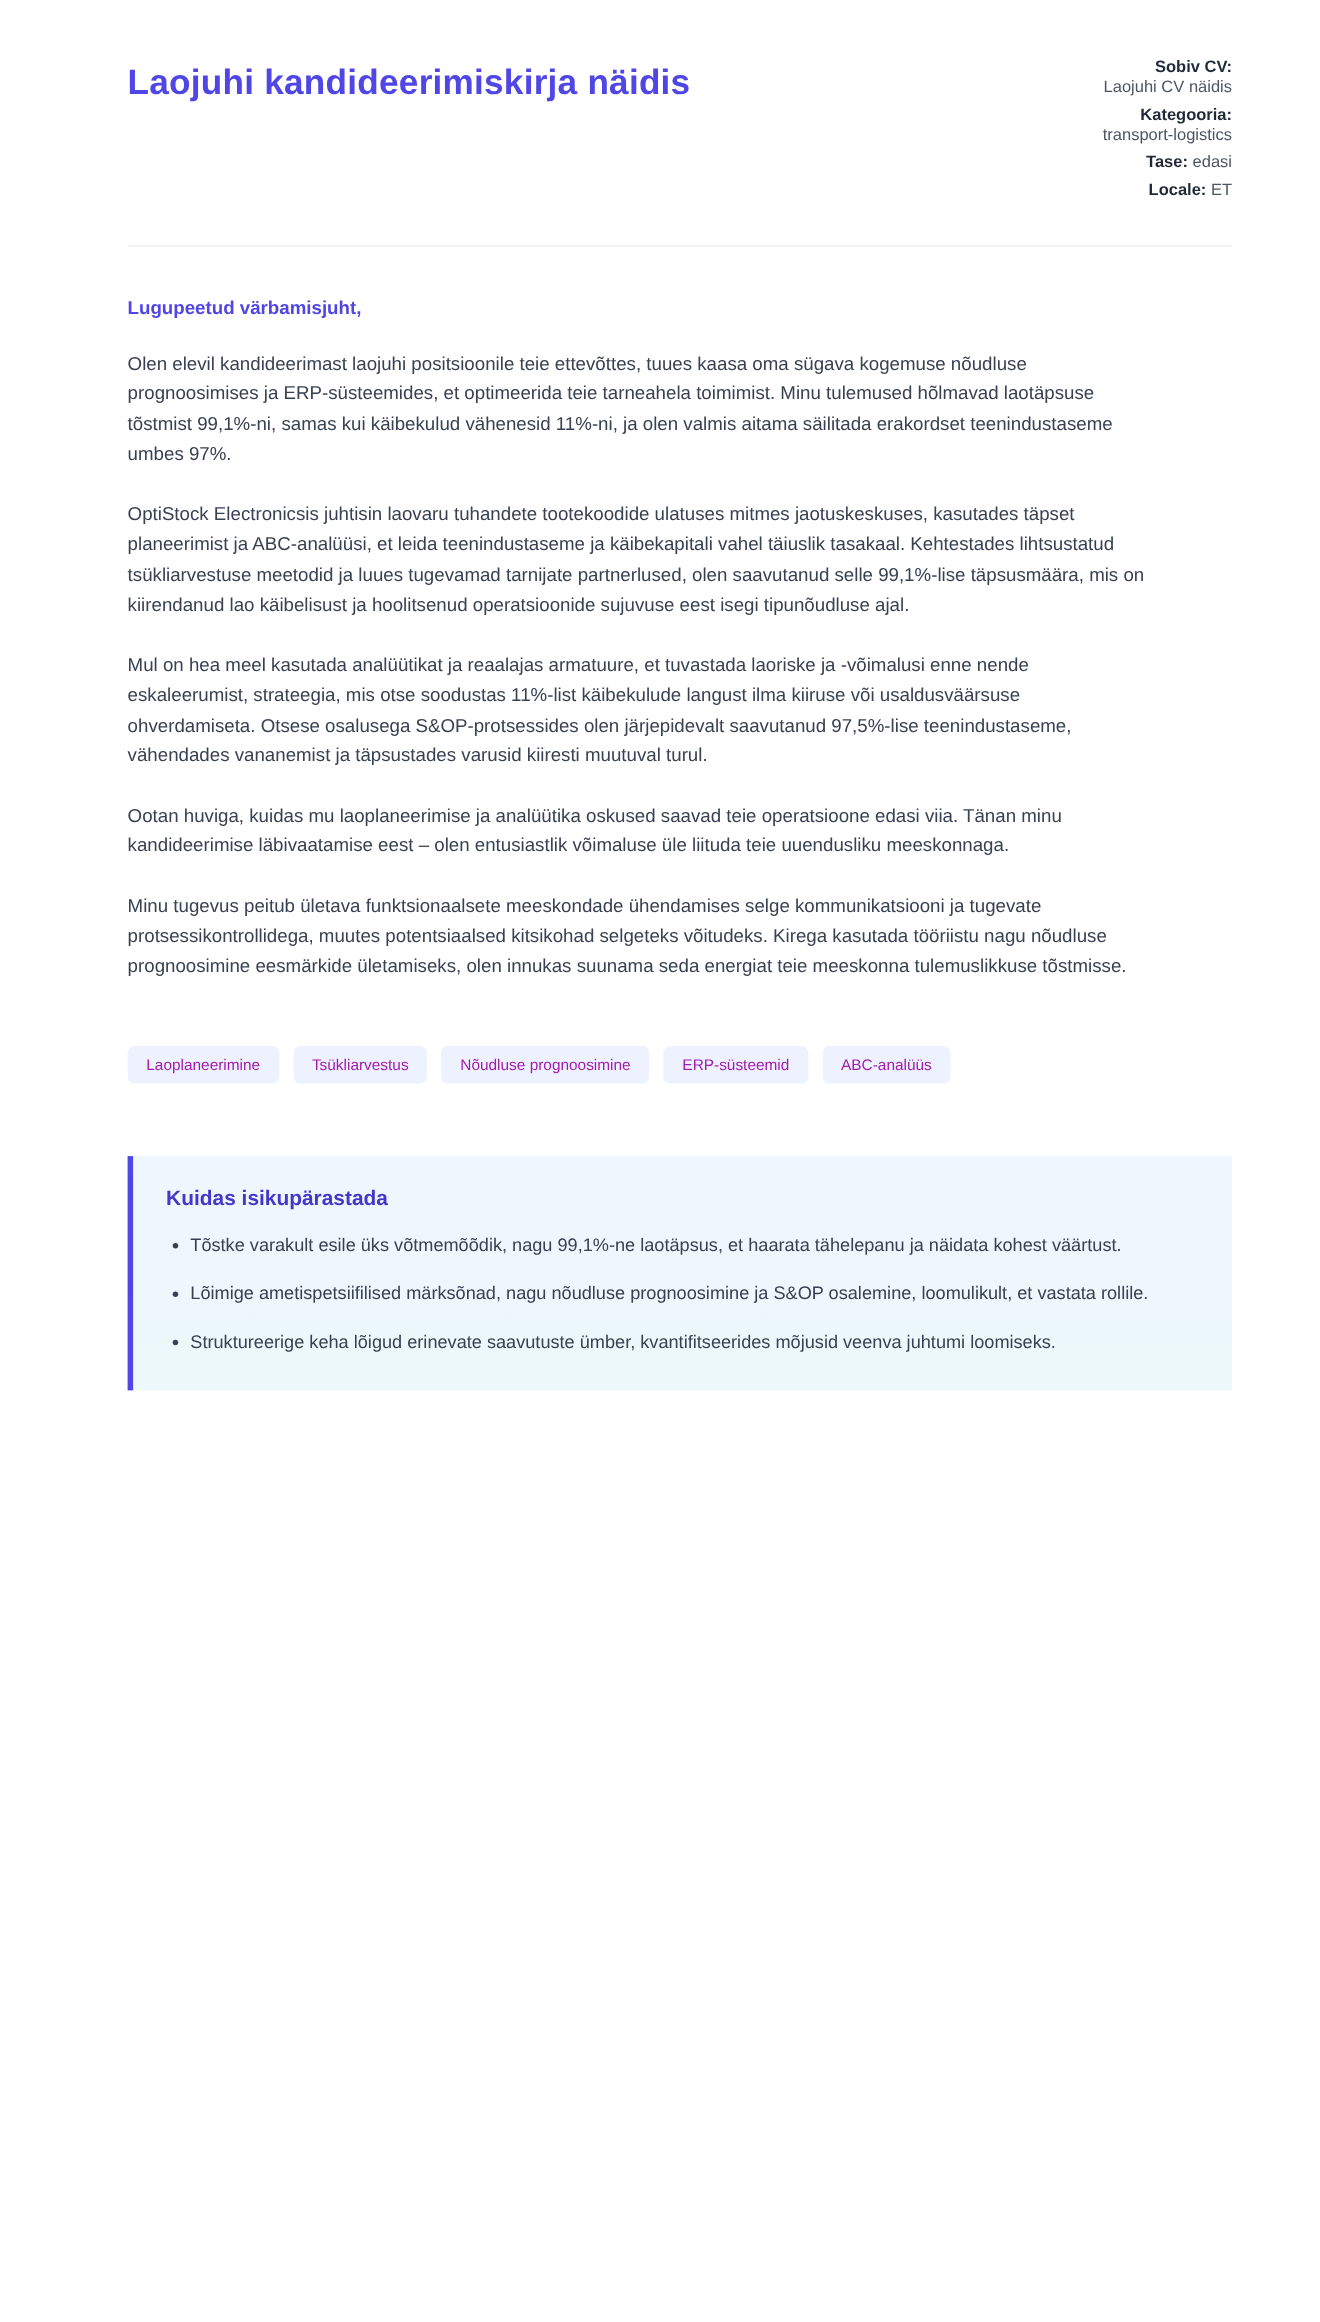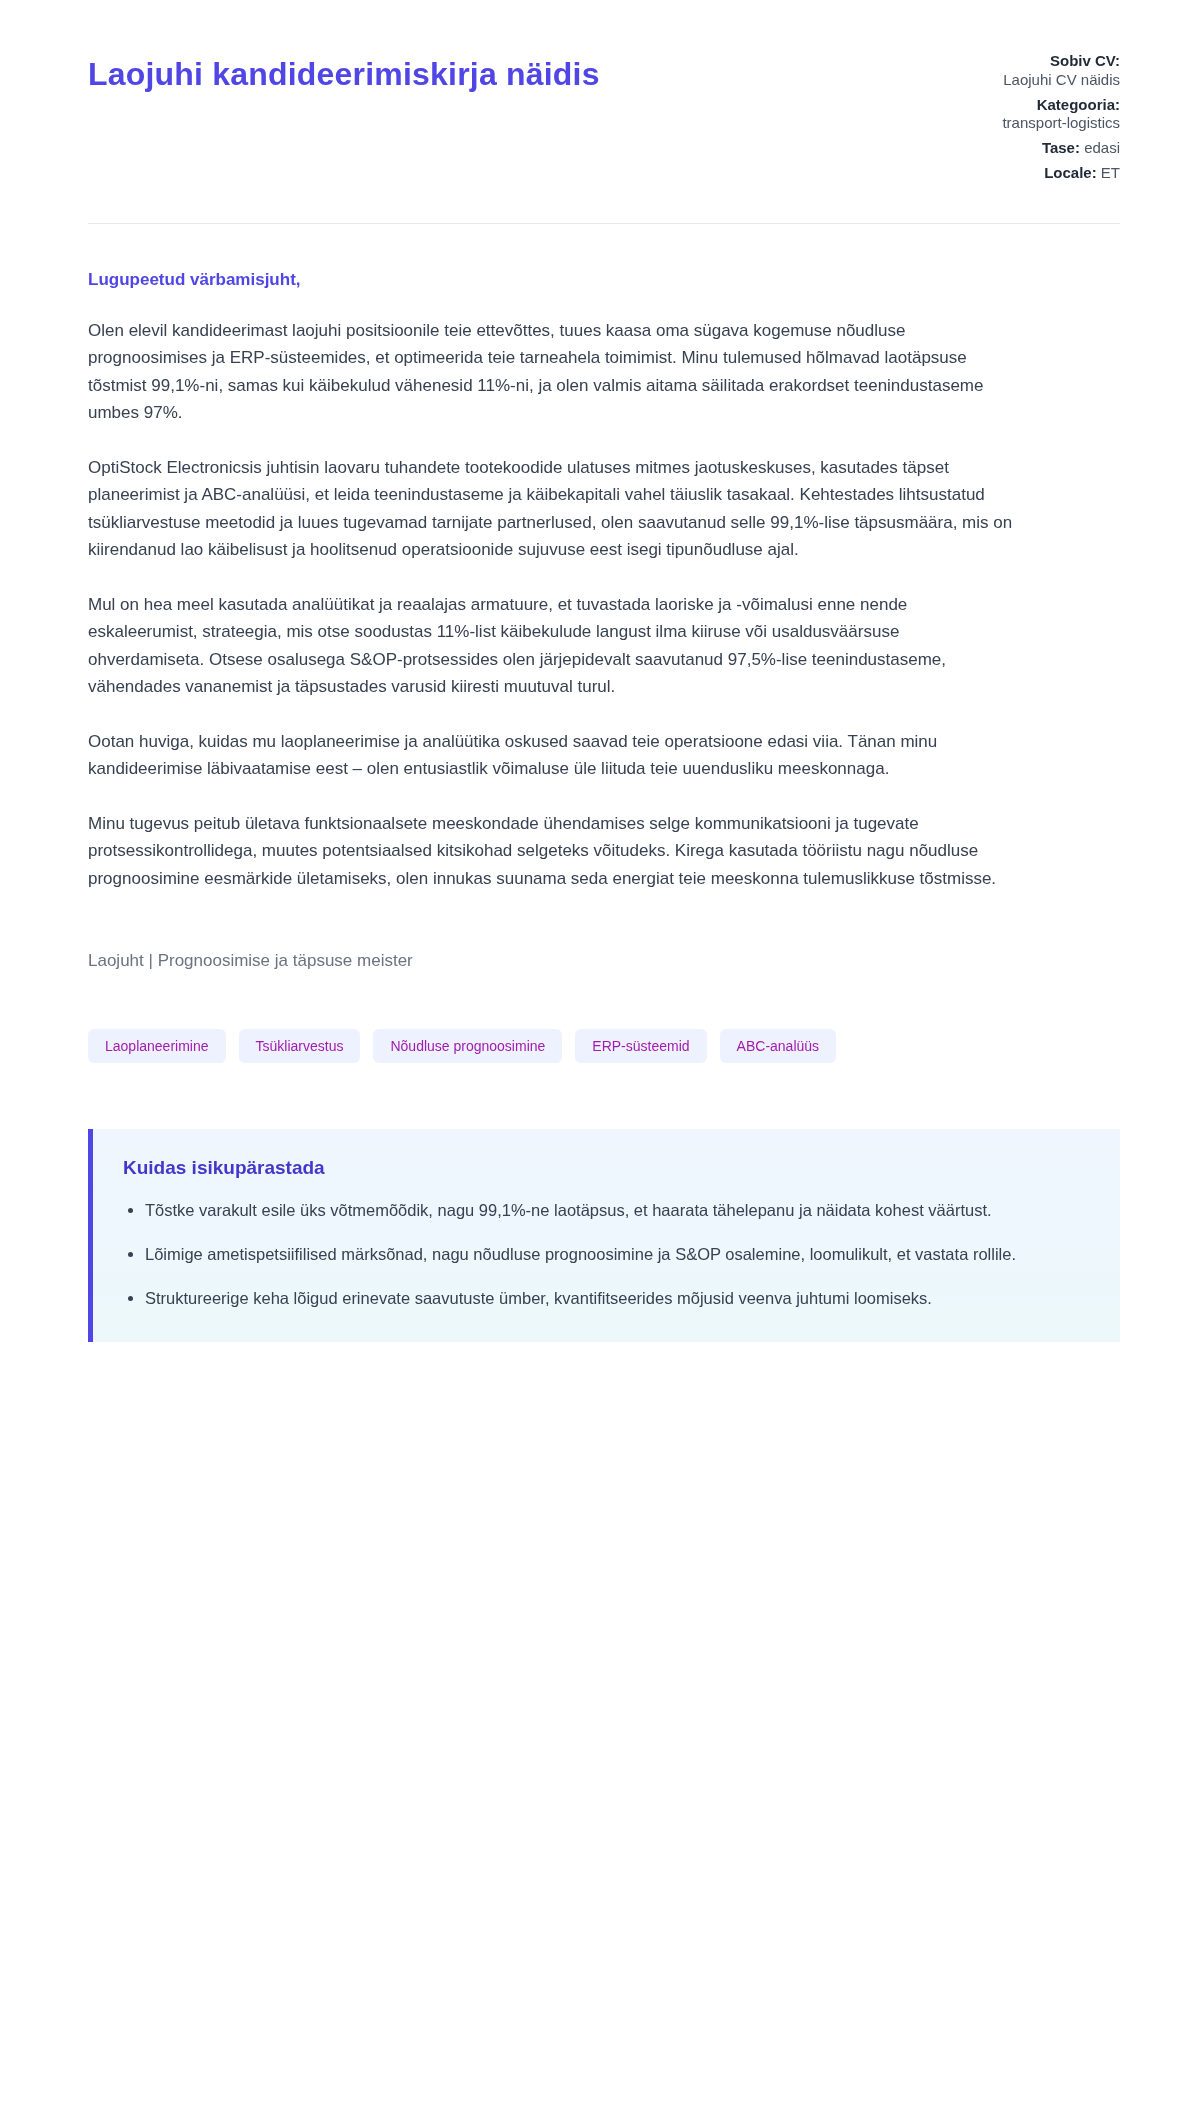--- a/index.html
+++ b/index.html
@@ -5,21 +5,21 @@
   html,body{margin:0;padding:0;}
   body{
     width:1200px;
     min-height:2111px;
     background:#ffffff;
     font-family:"Liberation Sans", sans-serif;
     color:#374151;
     box-sizing:border-box;
   }
   .container{
-    padding:48px 80px 60px 88px;
+    padding:48px 80px 60px 116px;
     box-sizing:border-box;
   }
   
   .header{
     display:flex;
     justify-content:space-between;
     align-items:flex-start;
   }
   .header-left{ max-width:640px; }
   .page-title{
@@ -158,21 +158,20 @@
 
   <div class="letter">
     <div class="greeting">Lugupeetud värbamisjuht,</div>
     <p>Olen elevil kandideerimast laojuhi positsioonile teie ettevõttes, tuues kaasa oma sügava kogemuse nõudluse prognoosimises ja ERP-süsteemides, et optimeerida teie tarneahela toimimist. Minu tulemused hõlmavad laotäpsuse tõstmist 99,1%-ni, samas kui käibekulud vähenesid 11%-ni, ja olen valmis aitama säilitada erakordset teenindustaseme umbes 97%.</p>
     <p>OptiStock Electronicsis juhtisin laovaru tuhandete tootekoodide ulatuses mitmes jaotuskeskuses, kasutades täpset planeerimist ja ABC-analüüsi, et leida teenindustaseme ja käibekapitali vahel täiuslik tasakaal. Kehtestades lihtsustatud tsükliarvestuse meetodid ja luues tugevamad tarnijate partnerlused, olen saavutanud selle 99,1%-lise täpsusmäära, mis on kiirendanud lao käibelisust ja hoolitsenud operatsioonide sujuvuse eest isegi tipunõudluse ajal.</p>
     <p>Mul on hea meel kasutada analüütikat ja reaalajas armatuure, et tuvastada laoriske ja -võimalusi enne nende eskaleerumist, strateegia, mis otse soodustas 11%-list käibekulude langust ilma kiiruse või usaldusväärsuse ohverdamiseta. Otsese osalusega S&amp;OP-protsessides olen järjepidevalt saavutanud 97,5%-lise teenindustaseme, vähendades vananemist ja täpsustades varusid kiiresti muutuval turul.</p>
     <p>Ootan huviga, kuidas mu laoplaneerimise ja analüütika oskused saavad teie operatsioone edasi viia. Tänan minu kandideerimise läbivaatamise eest – olen entusiastlik võimaluse üle liituda teie uuendusliku meeskonnaga.</p>
     <p>Minu tugevus peitub ületava funktsionaalsete meeskondade ühendamises selge kommunikatsiooni ja tugevate protsessikontrollidega, muutes potentsiaalsed kitsikohad selgeteks võitudeks. Kirega kasutada tööriistu nagu nõudluse prognoosimine eesmärkide ületamiseks, olen innukas suunama seda energiat teie meeskonna tulemuslikkuse tõstmisse.</p>
 
     <div class="signature">
-      <div class="signature-title">Laojuht | Prognoosimise ja täpsuse meister</div>
     </div>
   </div>
 
   <div class="tags">
     <span class="chip">Laoplaneerimine</span>
     <span class="chip">Tsükliarvestus</span>
     <span class="chip">Nõudluse prognoosimine</span>
     <span class="chip">ERP-süsteemid</span>
     <span class="chip">ABC-analüüs</span>
   </div>

